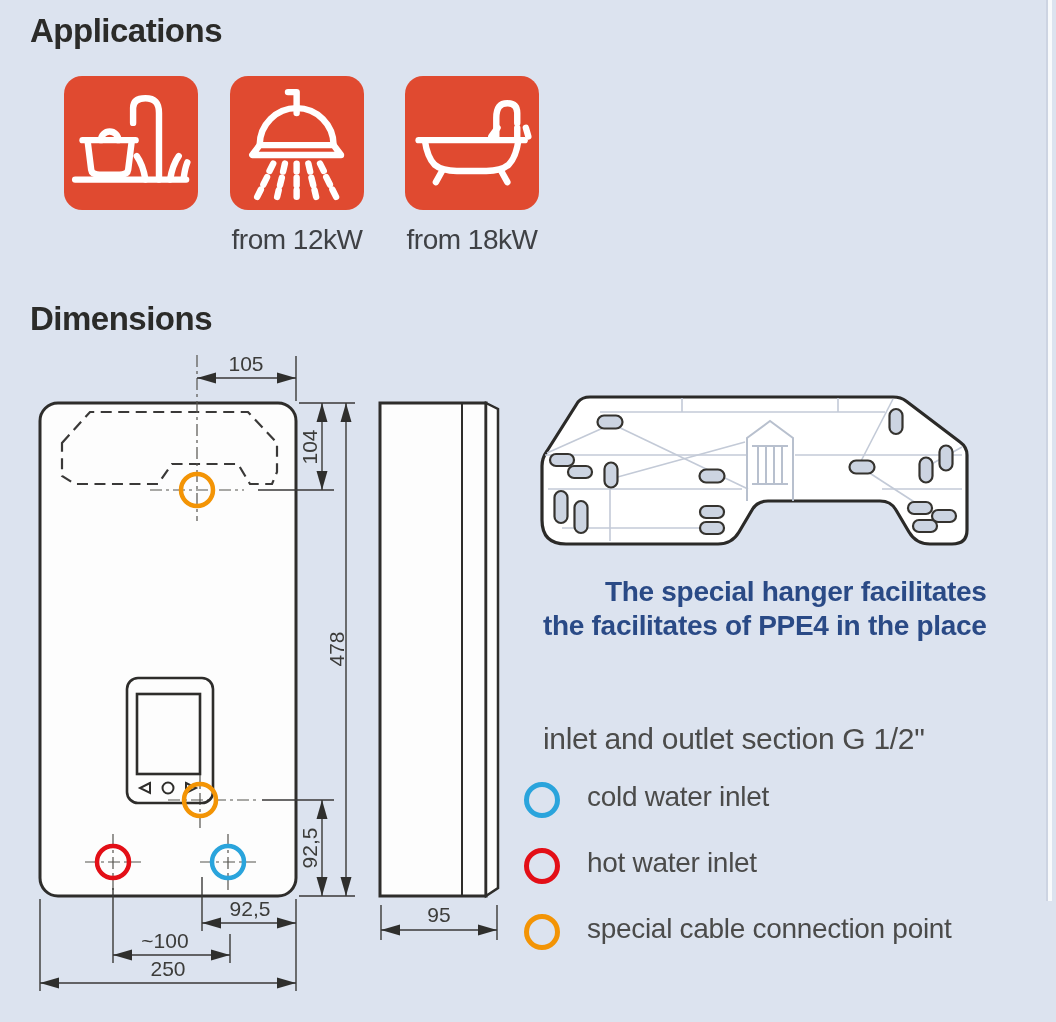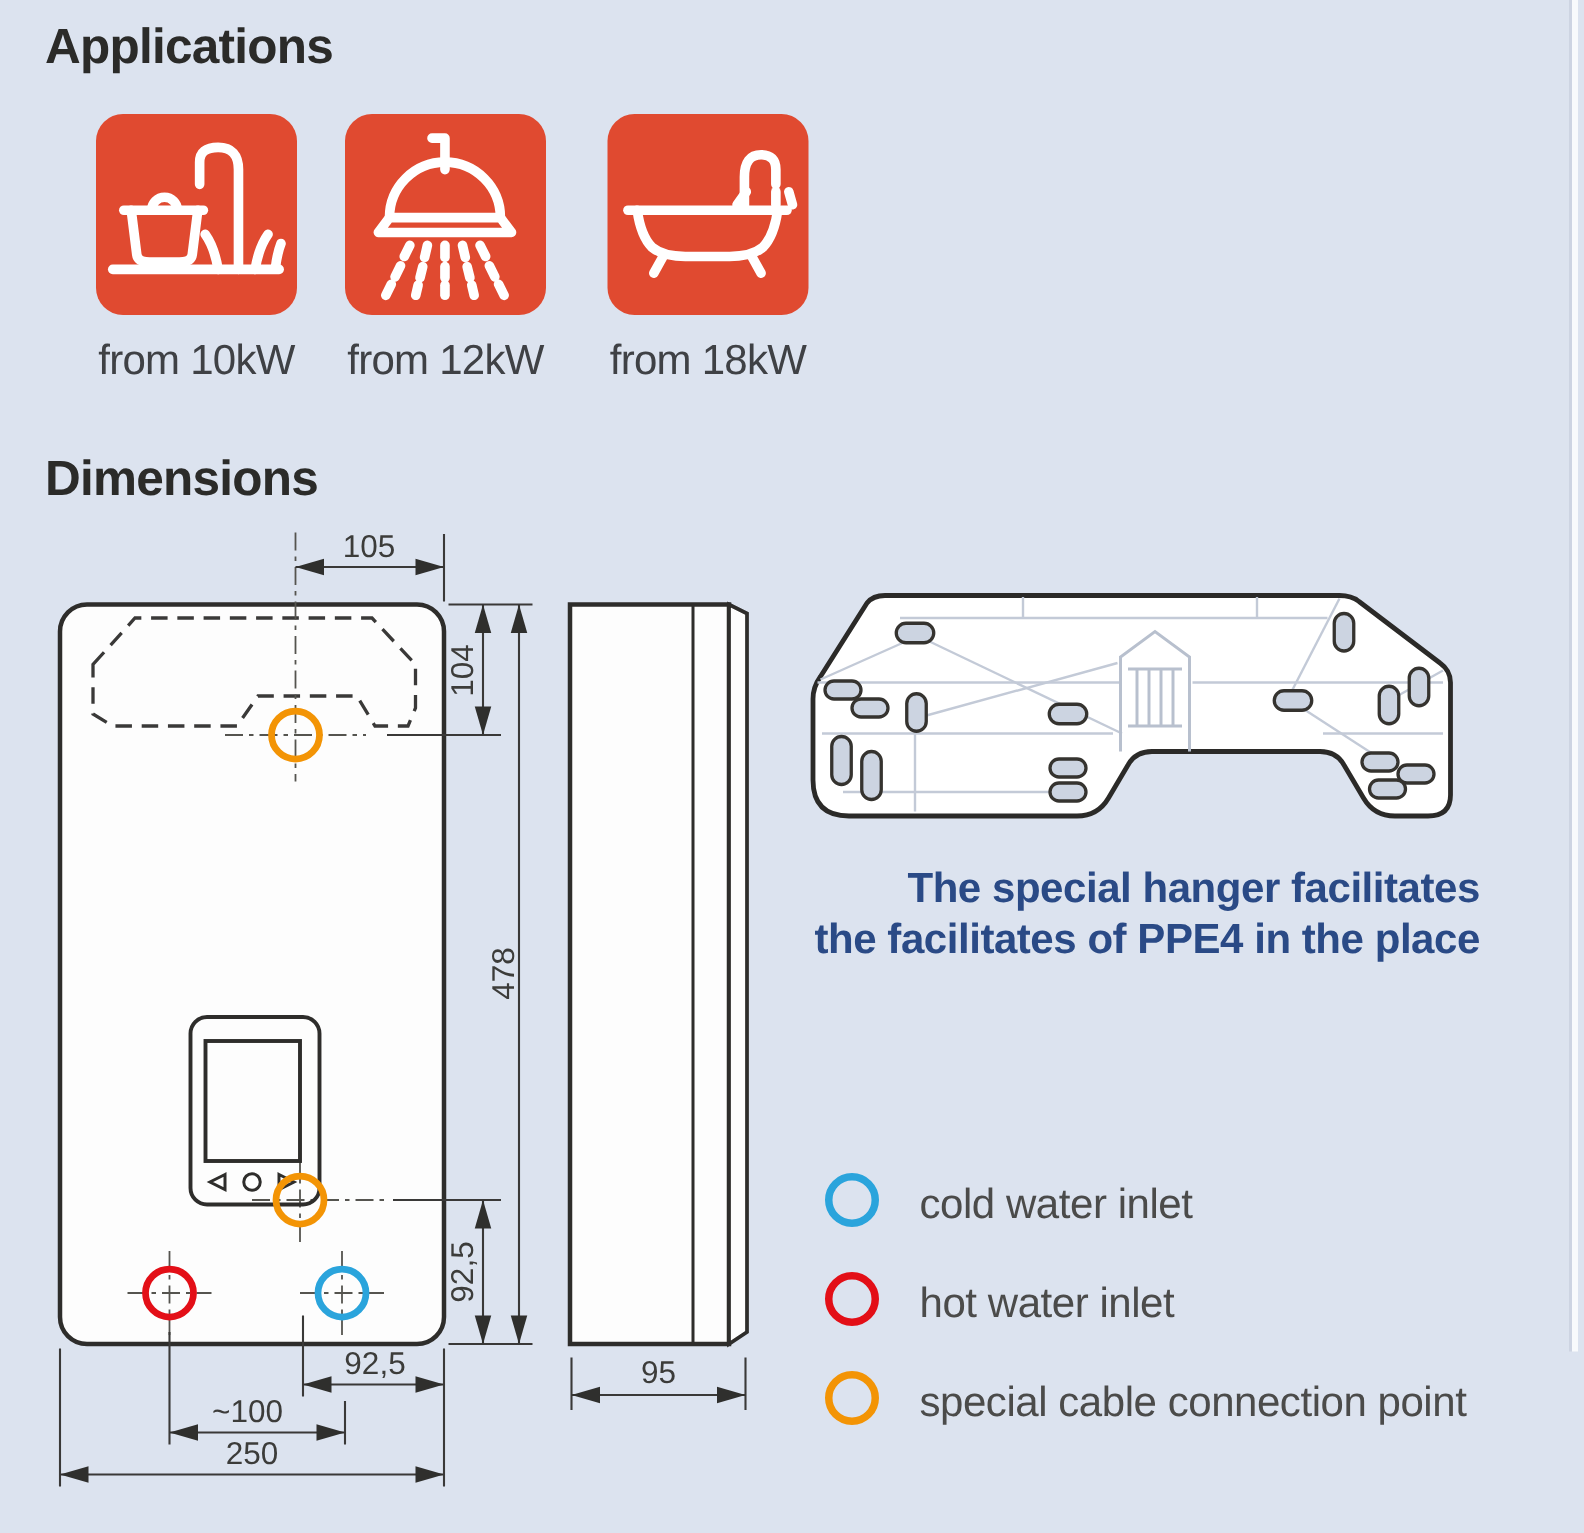--- a/index.html
+++ b/index.html
@@ -28,21 +28,21 @@
   .conn{fill:none;stroke-width:4.5;}
 
   .hanger-outline{fill:#ffffff;stroke:#2b2a28;stroke-width:3.2;stroke-linejoin:round;}
   .rib{stroke:#c3cad7;stroke-width:1.6;fill:none;}
   .rib2{stroke:#b8c0ce;stroke-width:2;fill:none;}
   .slot{fill:#ccd4e1;stroke:#35332f;stroke-width:2.2;}
 
   #hanger-note{position:absolute;left:543px;top:575px;font-size:28px;font-weight:700;color:#2a4a86;line-height:34px;letter-spacing:-0.3px;text-align:right;}
   #section-note{position:absolute;left:543px;top:722px;font-size:30px;color:#4b4b4a;letter-spacing:-0.3px;}
 
-  .legend-row{position:absolute;left:549px;display:flex;align-items:flex-end;}
+  .legend-row{position:absolute;left:523px;display:flex;align-items:flex-start;}
   .legend-row svg{flex:0 0 auto;}
   .legend-label{margin-left:26px;font-size:28px;color:#4b4b4a;letter-spacing:-0.3px;}
   #legend-row-0{top:781px;}
   #legend-row-1{top:847px;}
   #legend-row-2{top:913px;}
 
   #page-edge-shadow{position:absolute;left:1046px;top:0;width:2px;height:100%;background:#cdd4e2;}
   #page-edge{position:absolute;left:1048px;top:0;width:4px;height:100%;background:rgba(255,255,255,0.8);}
 
   .icon-stroke{stroke:#ffffff;stroke-width:5.2;fill:none;stroke-linecap:round;stroke-linejoin:round;}
@@ -100,21 +100,20 @@
         <path d="M26,73 L21,82"></path>
         <path d="M74,73 L79,82"></path>
         <path d="M70,46 V30 Q70,18 79,18 Q87,18 87,26 V34"></path>
         <path d="M71,38 L66,45"></path>
         <path d="M87,38 V45"></path>
         <path d="M94,38 L96,45"></path>
       </g>
     </svg>
   </div>
 
-  <div class="tile-label" style="left:36px;">from 10kW</div>
   <div class="tile-label" style="left:202px;">from 12kW</div>
   <div class="tile-label" style="left:377px;">from 18kW</div>
 
   <div class="heading" id="dimensions-heading">Dimensions</div>
 
   <svg class="draw" id="front-view-svg" width="370" height="670" viewBox="0 345 370 670">
 
     <rect class="body-shape" x="40" y="403" width="256" height="493" rx="18"></rect>
 
     <path class="dashed" d="M62,443 L90,412 L248,412 L277,443 L277,472 L272,484 L250,484 L238,464 L172,464 L158,484 L75,484 L62,476 Z"></path>
@@ -214,20 +213,21 @@
       <rect class="slot" x="932" y="510" width="24" height="12" rx="6"></rect>
       <rect class="slot" x="913" y="520" width="24" height="12" rx="6"></rect>
     </g>
   </svg>
 
   <div id="hanger-note">
     <div>The special hanger facilitates</div>
     <div>the facilitates of PPE4 in the place</div>
   </div>
 
+  <div id="section-note">inlet and outlet section G 1/2"</div>
 
   <div class="legend-row" id="legend-row-0">
     <svg width="38" height="38" viewBox="0 0 38 38">
       <circle cx="19" cy="19" r="15.5" fill="none" stroke-width="5" stroke="#2aa4dc"></circle>
     </svg>
     <span class="legend-label">cold water inlet</span>
   </div>
   <div class="legend-row" id="legend-row-1">
     <svg width="38" height="38" viewBox="0 0 38 38">
       <circle cx="19" cy="19" r="15.5" fill="none" stroke-width="5" stroke="#e30f17"></circle>

